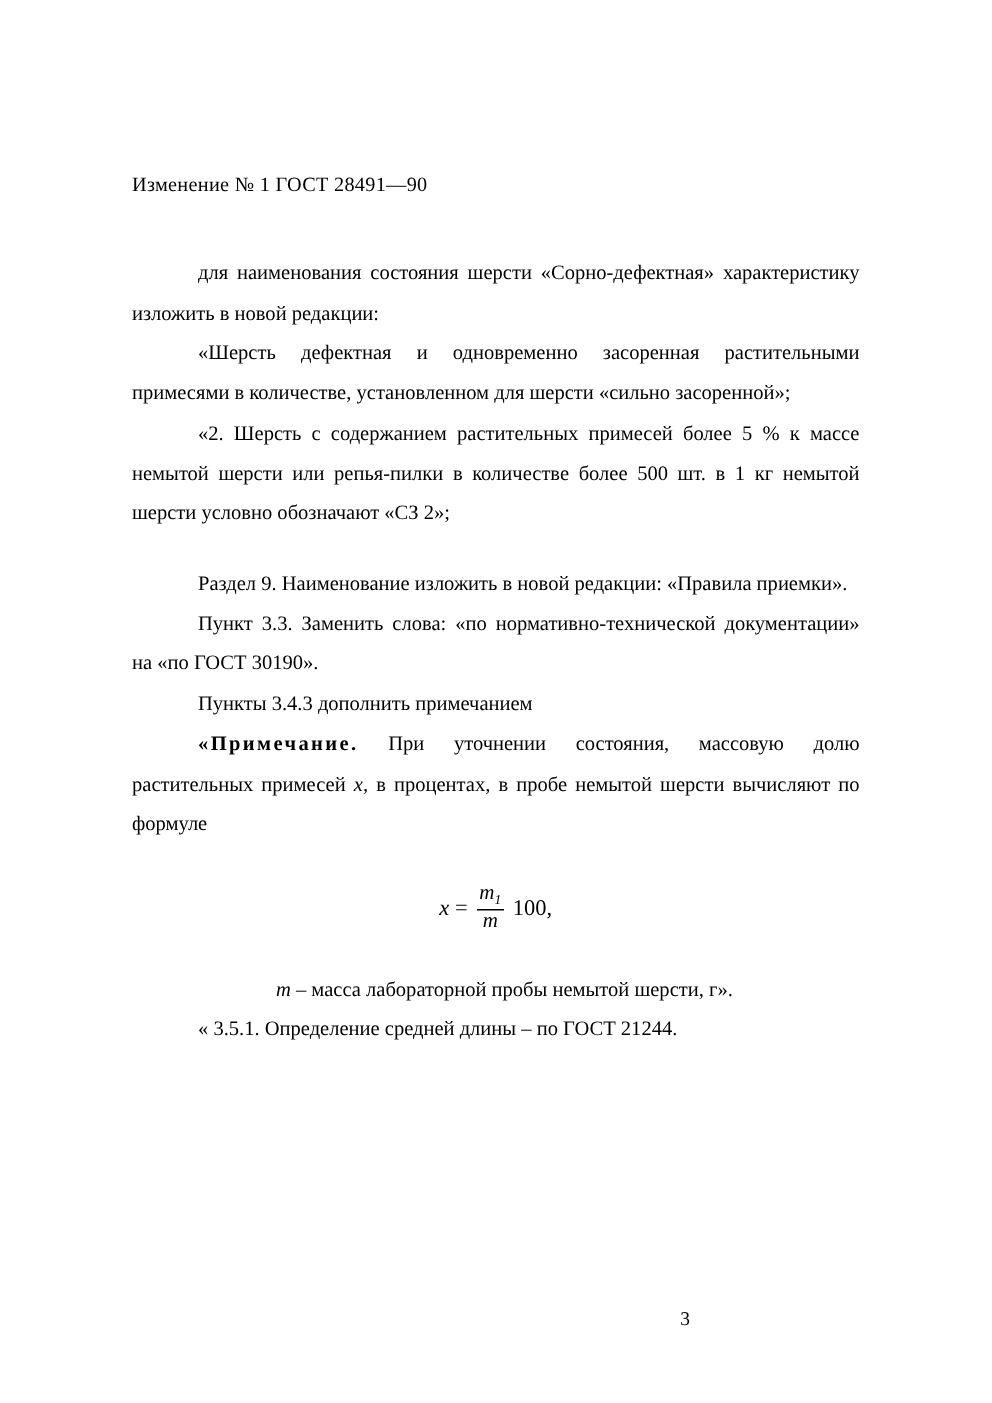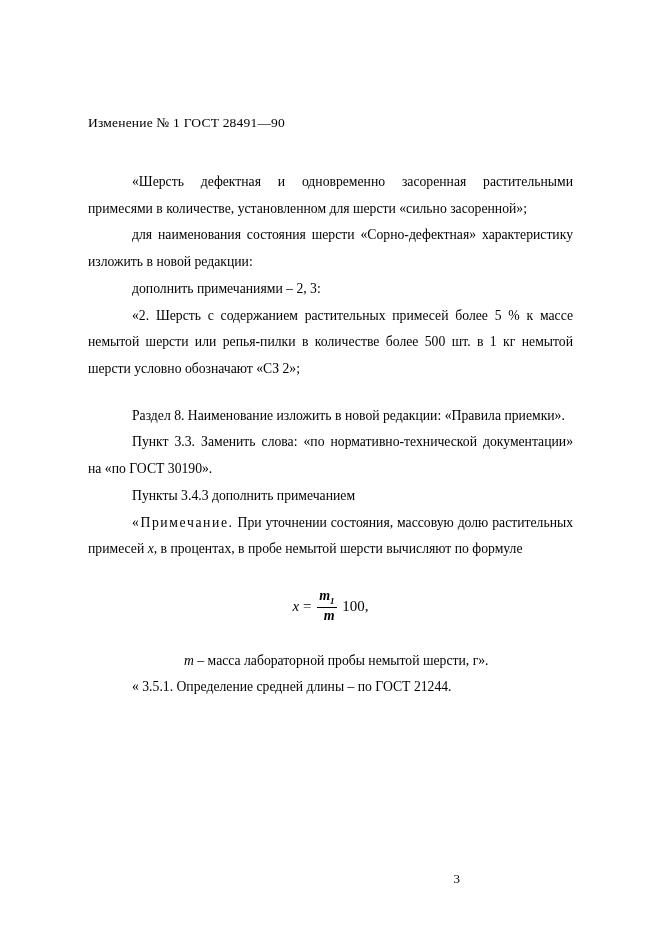--- a/index.html
+++ b/index.html
@@ -41,38 +41,38 @@
     margin: 0;
     text-align: justify;
     text-justify: inter-word;
     text-indent: 44px;
   }
   p.para.gap-before {
     margin-top: 20px;
   }
   .spaced {
     letter-spacing: 1.6px;
+    font-weight: bold;
   }
   .formula {
     text-align: center;
     margin: 26px 0 22px 0;
     font-size: 15px;
     font-family: "Liberation Serif", serif;
   }
   .formula .italic {
     font-style: italic;
   }
   .frac {
     display: inline-block;
     vertical-align: middle;
-    text-align: right;
+    text-align: center;
     margin: 0 2px;
     position: relative;
     top: -1px;
-    font-weight: bold;
   }
   .frac .num {
     display: block;
     font-style: italic;
     font-size: 14px;
     line-height: 1.1;
     padding: 0 2px;
   }
   .frac .den {
     display: block;
@@ -104,30 +104,29 @@
   .it { font-style: italic; }
 </style>
 </head>
 <body>
 
 <div class="page">
   <div class="content">
 
     <div class="doc-header">Изменение № 1  ГОСТ 28491—90</div>
 
+    <p class="para">для наименования состояния шерсти «Сорно-дефектная» характеристику изложить в новой редакции:</p>
+
     <p class="para">«Шерсть дефектная и одновременно засоренная растительными примесями в количестве, установленном для шерсти «сильно засоренной»;</p>
 
-    <p class="para">для наименования состояния шерсти «Сорно-дефектная» характеристику изложить в новой редакции:</p>
-
-    <p class="para">дополнить примечаниями – 2, 3:</p>
 
     <p class="para">«2. Шерсть с содержанием растительных примесей более 5 % к массе немытой шерсти или репья-пилки в количестве более 500 шт. в 1 кг немытой шерсти условно обозначают «СЗ 2»;</p>
 
 
-    <p class="para gap-before">Раздел 8. Наименование изложить в новой редакции: «Правила приемки».</p>
+    <p class="para gap-before">Раздел 9. Наименование изложить в новой редакции: «Правила приемки».</p>
 
     <p class="para">Пункт 3.3.  Заменить слова: «по нормативно-технической документации» на «по ГОСТ 30190».</p>
 
     <p class="para">Пункты 3.4.3 дополнить примечанием</p>
 
     <p class="para"><span class="spaced">«Примечание.</span> <span>При уточнении состояния, массовую долю растительных примесей</span> <span class="it">х,</span> <span>в процентах, в пробе немытой шерсти вычисляют по формуле</span></p>
 
     <div class="formula">
       <span class="italic">x</span>
       <span>=</span>

